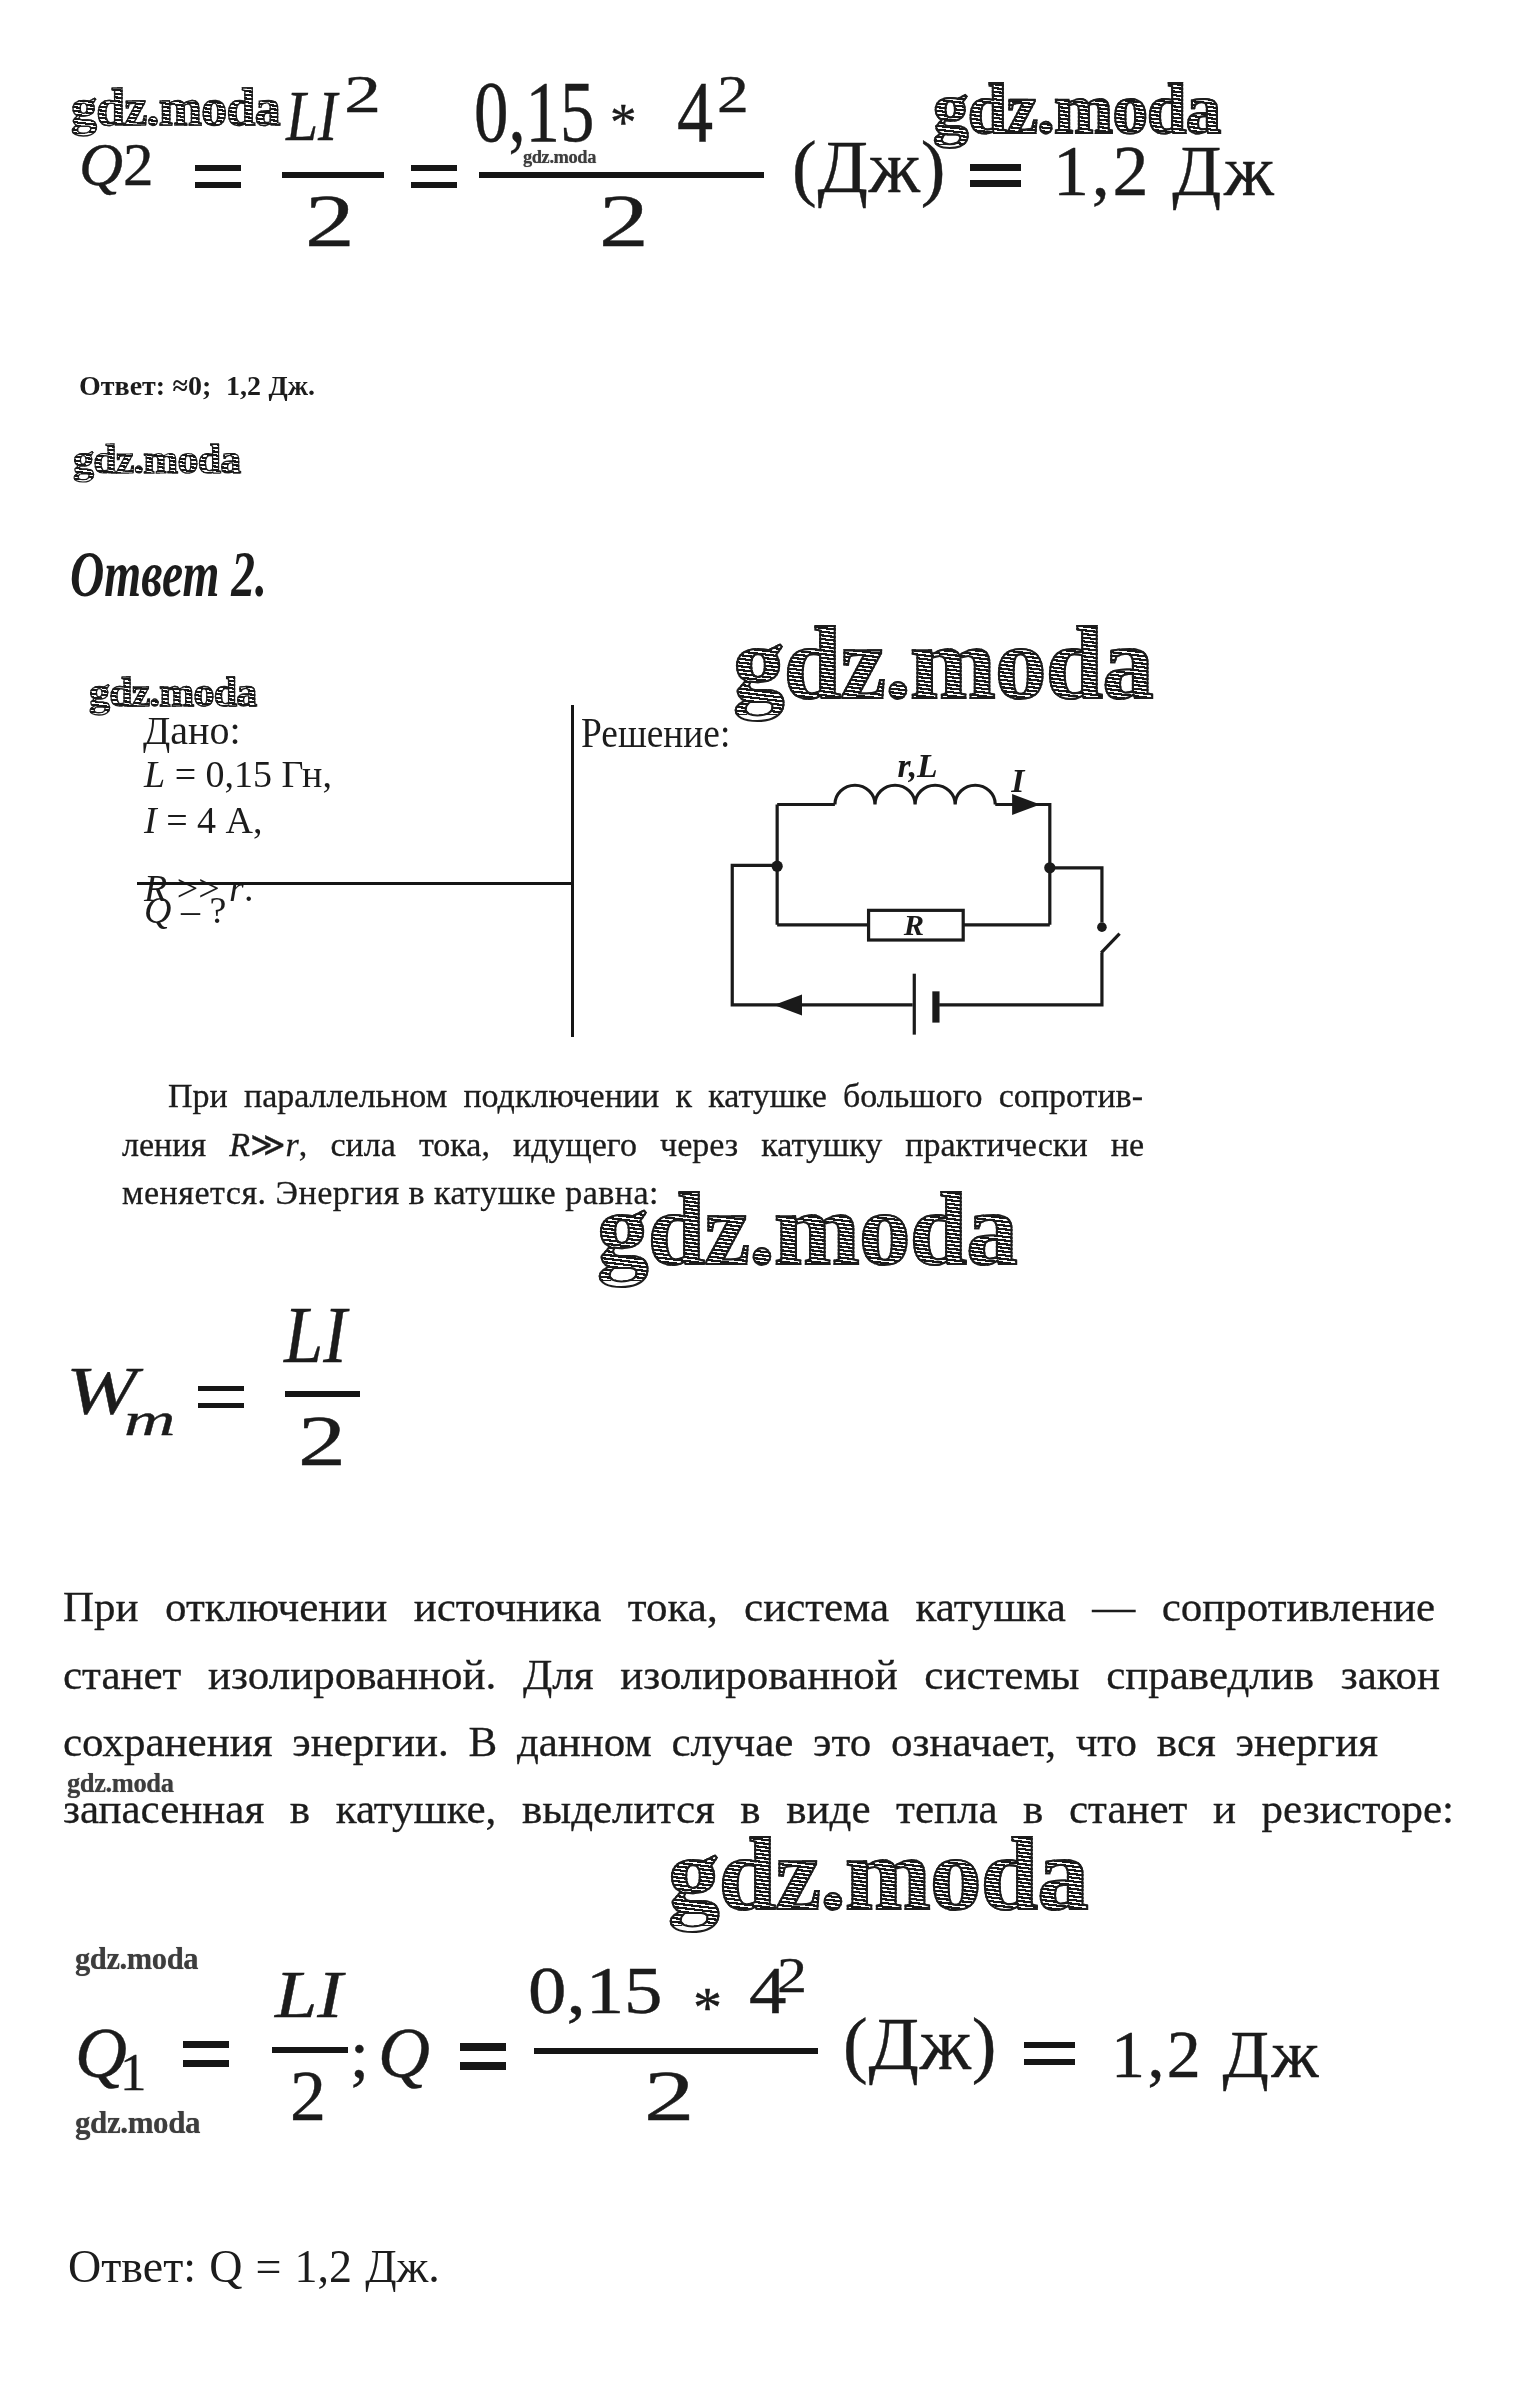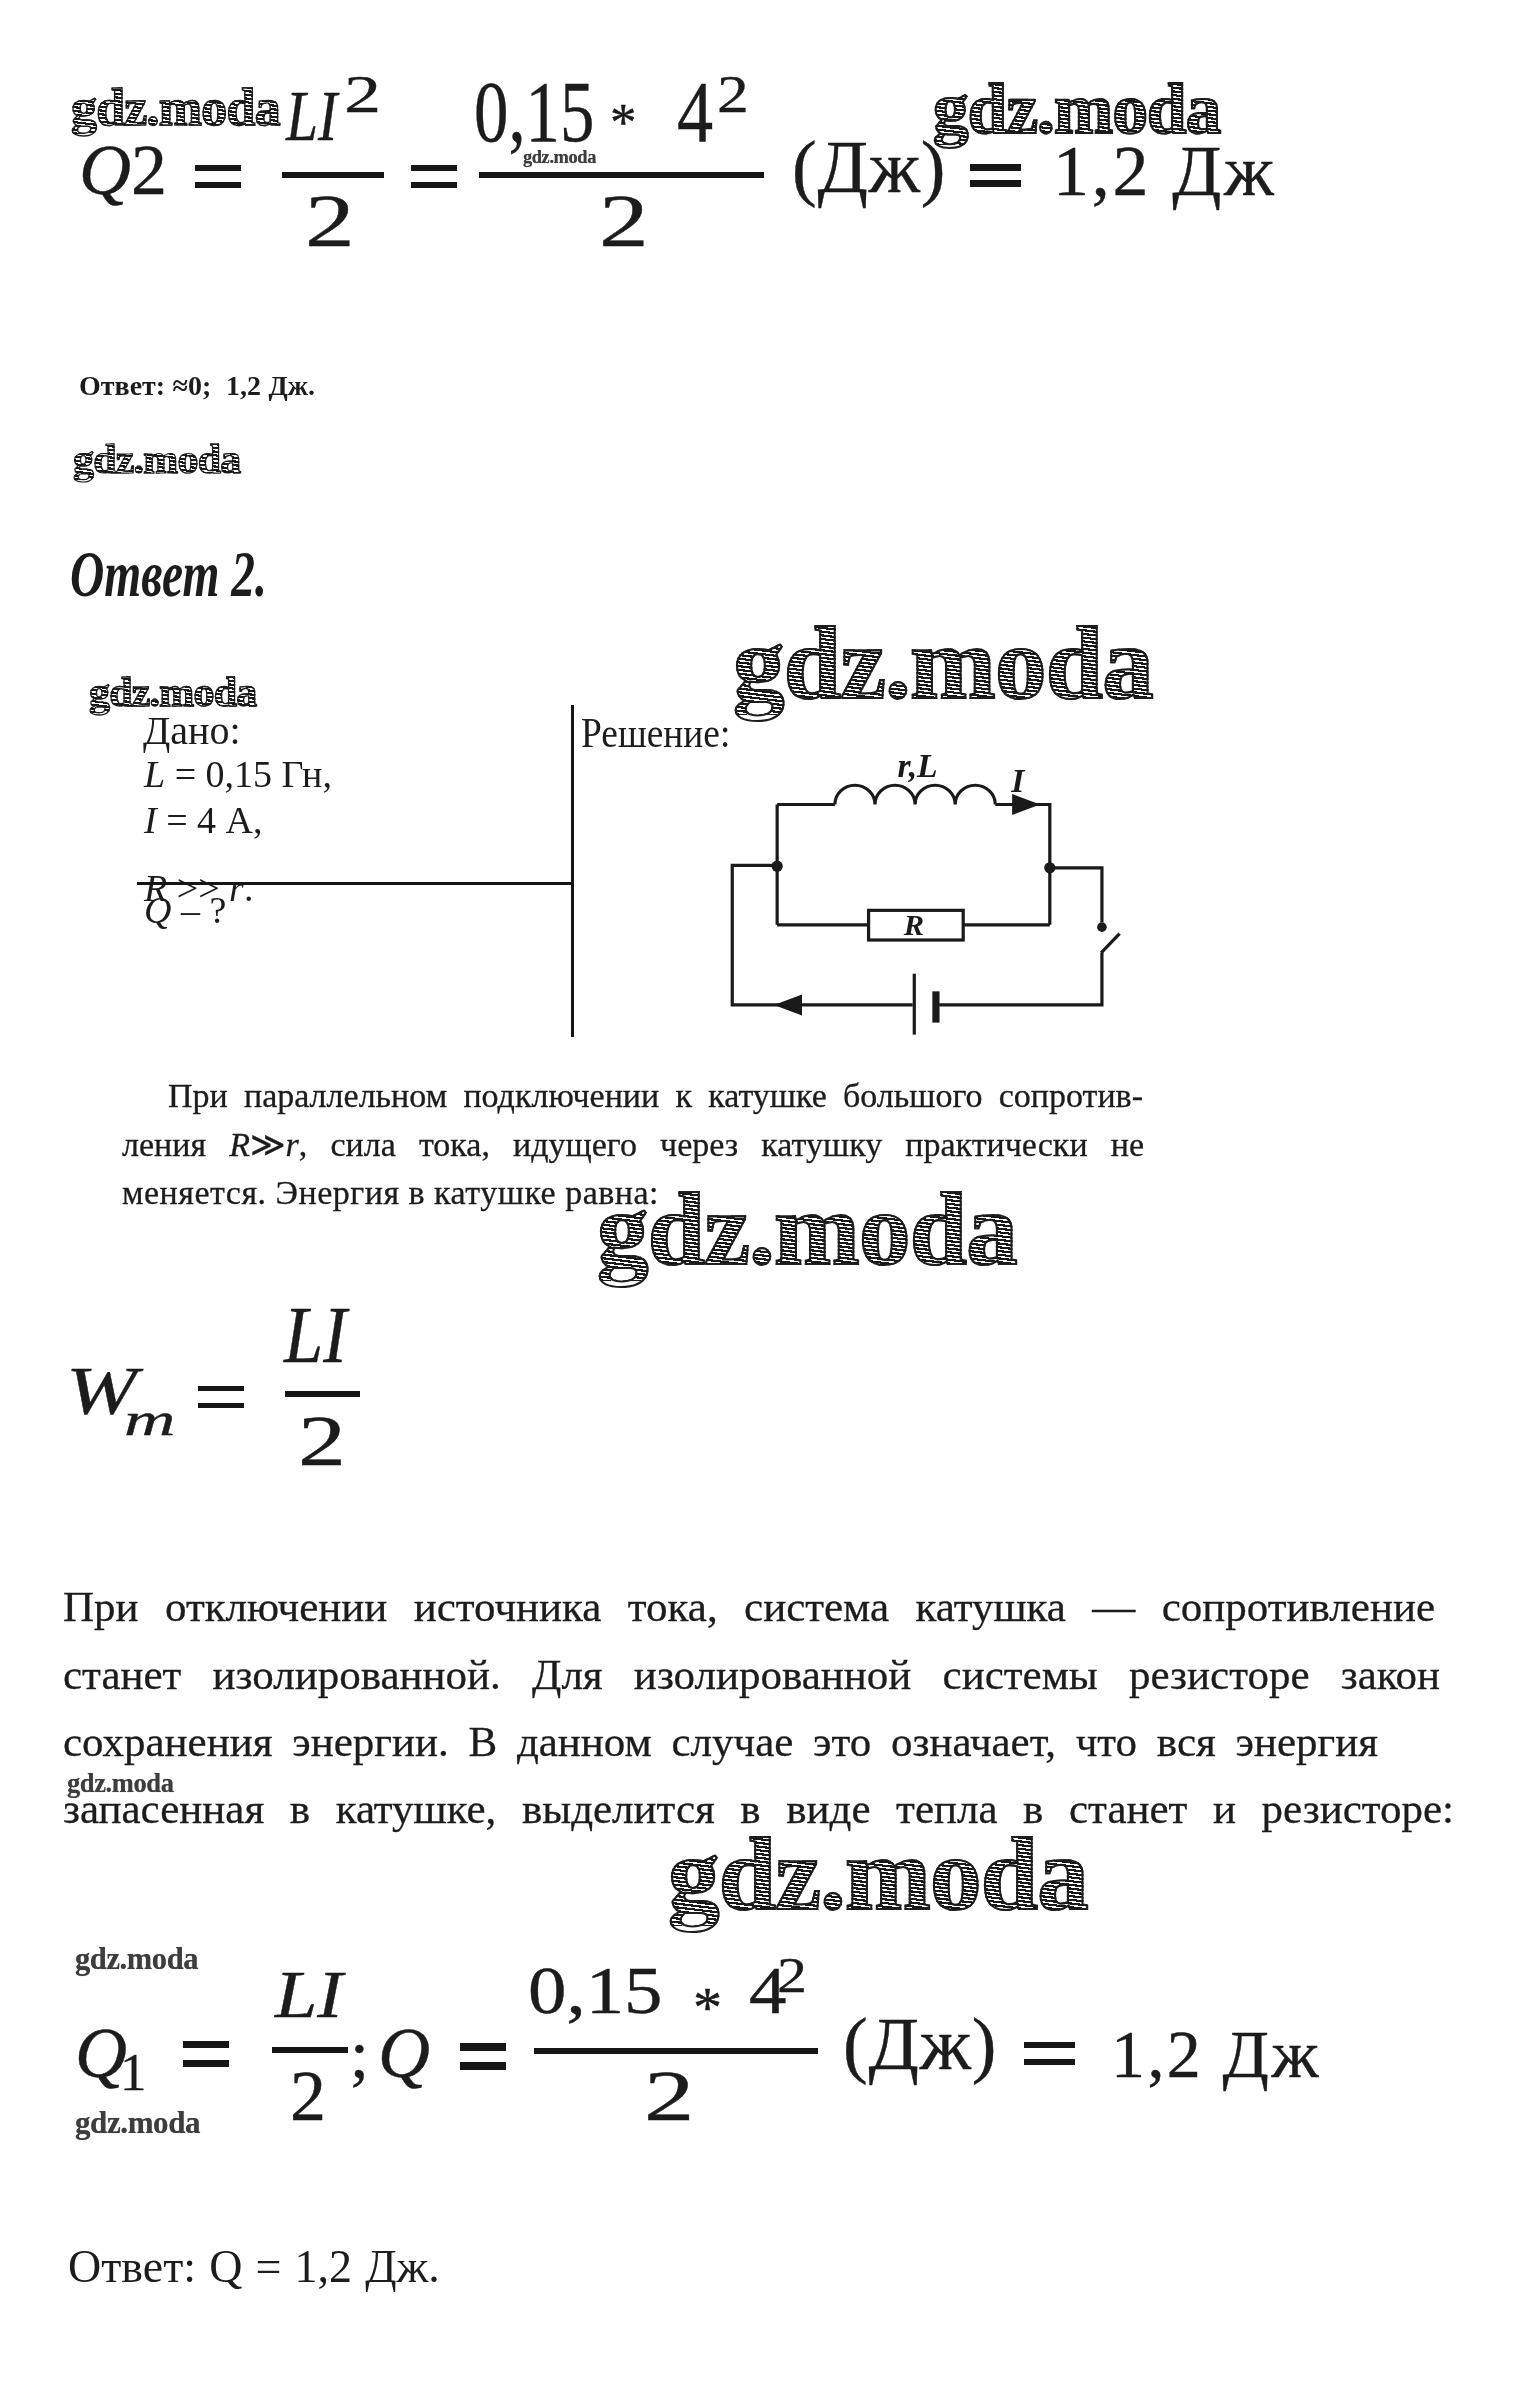--- a/index.html
+++ b/index.html
@@ -23,21 +23,21 @@
   .jline{position:absolute;line-height:1;text-align:justify;text-align-last:justify;}
   .body54{font-size:43px;-webkit-text-stroke:0.3px #1c1c1c;}
   .par43{font-size:34px;-webkit-text-stroke:0.3px #1c1c1c;}
 </style>
 </head>
 <body>
 
 <div class="wm" style="left:71px;top:82px;font-size:52px;-webkit-text-stroke-width:1.4px;">gdz.moda</div>
 <div class="wm" style="left:933px;top:74px;font-size:71px;">gdz.moda</div>
 
-<div class="a" style="left:79px;top:134px;font-size:72px;-webkit-text-stroke:0.4px #151515;"><span class="it">Q</span>2</div>
+<div class="a" style="left:79px;top:134px;font-size:61px;-webkit-text-stroke:0.4px #151515;"><span class="it">Q</span>2</div>
 <div class="eq" style="left:195px;top:165px;"></div>
 <div class="a it" style="left:286px;top:80px;font-size:72px;-webkit-text-stroke:0.4px #151515;transform:scaleX(0.80);transform-origin:0 0;">LI</div>
 <div class="a f62" style="left:344px;top:68px;font-size:53px;transform:scaleX(1.4);transform-origin:0 0;">2</div>
 <div class="bar" style="left:282px;top:172px;width:102px;height:5.6px;"></div>
 <div class="a" style="left:305px;top:185px;font-size:73px;-webkit-text-stroke:0.4px #151515;transform:scaleX(1.36);transform-origin:0 0;">2</div>
 
 <div class="eq" style="left:411px;top:165px;"></div>
 
 <div class="a" style="left:474px;top:69px;font-size:86px;-webkit-text-stroke:0.4px #151515;transform:scaleX(0.80);transform-origin:0 0;">0,15</div>
 <div class="a f85" style="left:610px;top:96px;font-size:53px;">*</div>
@@ -104,21 +104,21 @@
 <div class="wm" style="left:597px;top:1178px;font-size:103px;">gdz.moda</div>
 
 <div class="a f85 it" style="left:66px;top:1356px;transform:scaleX(1.25);transform-origin:0 0;">W</div>
 <div class="a it" style="left:124px;top:1397px;font-size:46px;transform:scaleX(1.55);transform-origin:0 0;-webkit-text-stroke:0.3px #151515;">m</div>
 <div class="eq" style="left:198px;top:1386px;height:21.6px;border-top-width:5.6px;border-bottom-width:5.6px;"></div>
 <div class="a it" style="left:284px;top:1295px;font-size:80px;-webkit-text-stroke:0.4px #151515;transform:scaleX(0.88);transform-origin:0 0;">LI</div>
 <div class="bar" style="left:285px;top:1391px;width:75px;height:5.6px;"></div>
 <div class="a" style="left:298px;top:1406px;font-size:71px;-webkit-text-stroke:0.4px #151515;transform:scaleX(1.35);transform-origin:0 0;">2</div>
 
 <div class="jline body54" style="left:63px;top:1585px;width:1372px;">При отключении источника тока, система катушка — сопротивление</div>
-<div class="jline body54" style="left:63px;top:1653px;width:1377px;">станет изолированной. Для изолированной системы резисторе закон</div>
+<div class="jline body54" style="left:63px;top:1653px;width:1377px;">станет изолированной. Для изолированной системы справедлив закон</div>
 <div class="jline body54" style="left:63px;top:1720px;width:1315px;">сохранения энергии. В данном случае это означает, что вся энергия</div>
 <div class="wms" style="left:67px;top:1770px;font-size:26.5px;">gdz.moda</div>
 <div class="jline body54" style="left:63px;top:1787px;width:1391px;">запасенная в катушке, выделится в виде тепла в станет и резисторе:</div>
 
 <div class="wm" style="left:668px;top:1823px;font-size:103px;">gdz.moda</div>
 
 <div class="wms" style="left:75px;top:1944px;font-size:30.5px;">gdz.moda</div>
 <div class="a it" style="left:75px;top:2017px;font-size:72px;-webkit-text-stroke:0.4px #151515;">Q</div>
 <div class="a" style="left:120px;top:2046px;font-size:53px;-webkit-text-stroke:0.3px #151515;">1</div>
 <div class="eq" style="left:183px;top:2041px;height:26px;border-top-width:7.2px;border-bottom-width:7.2px;"></div>

